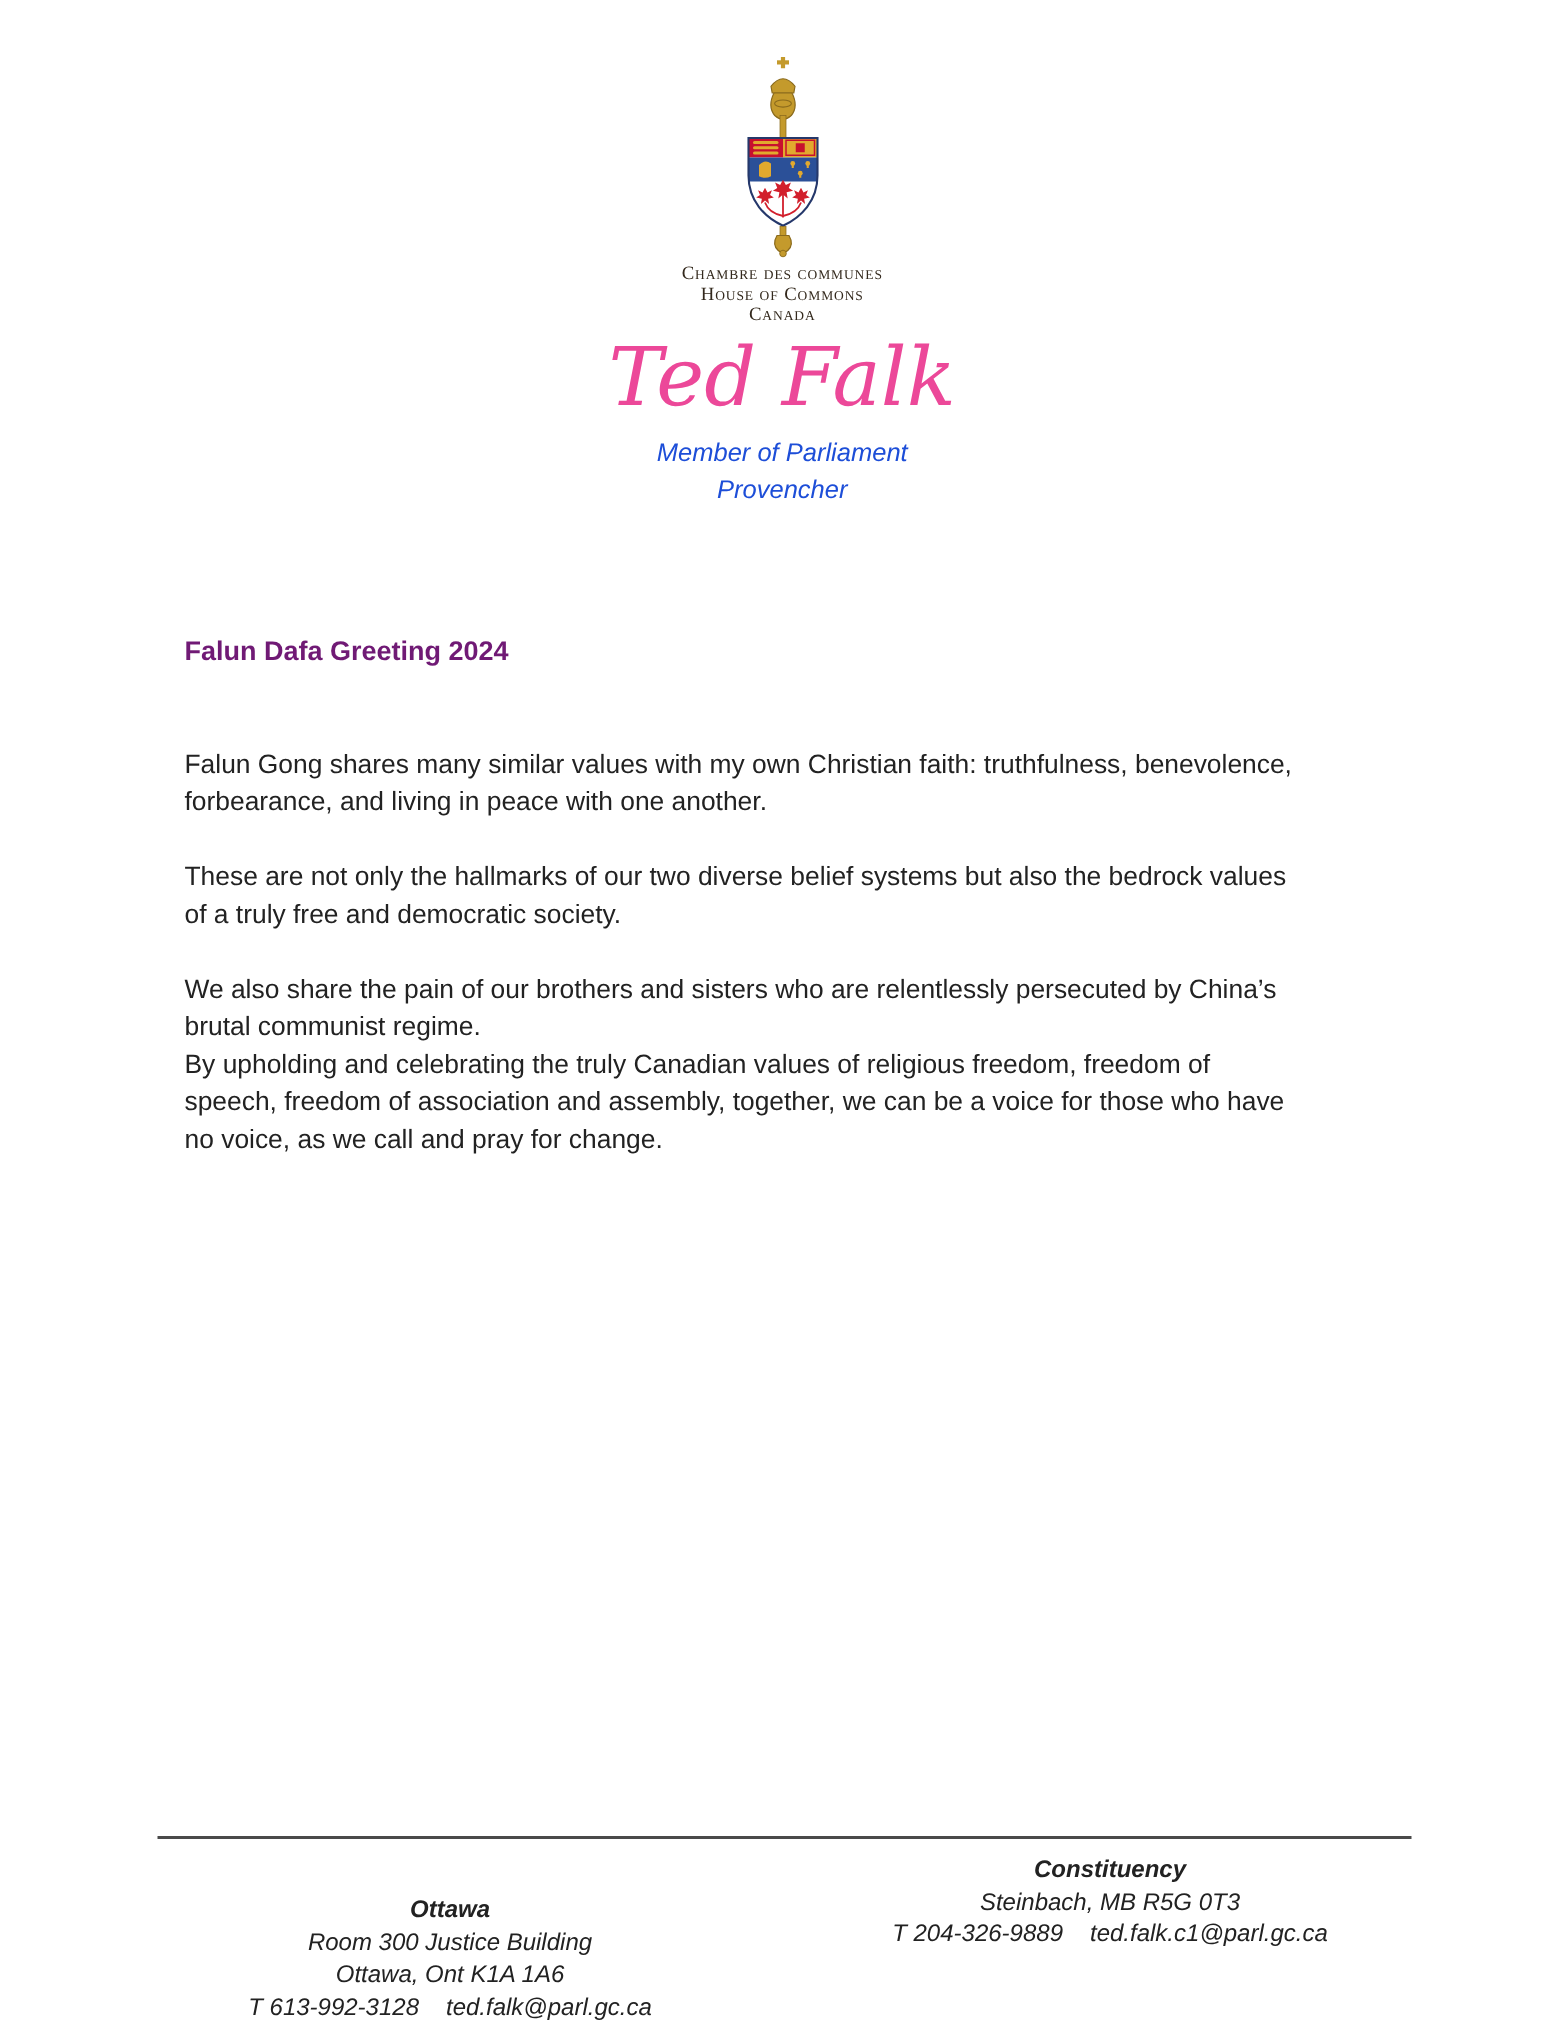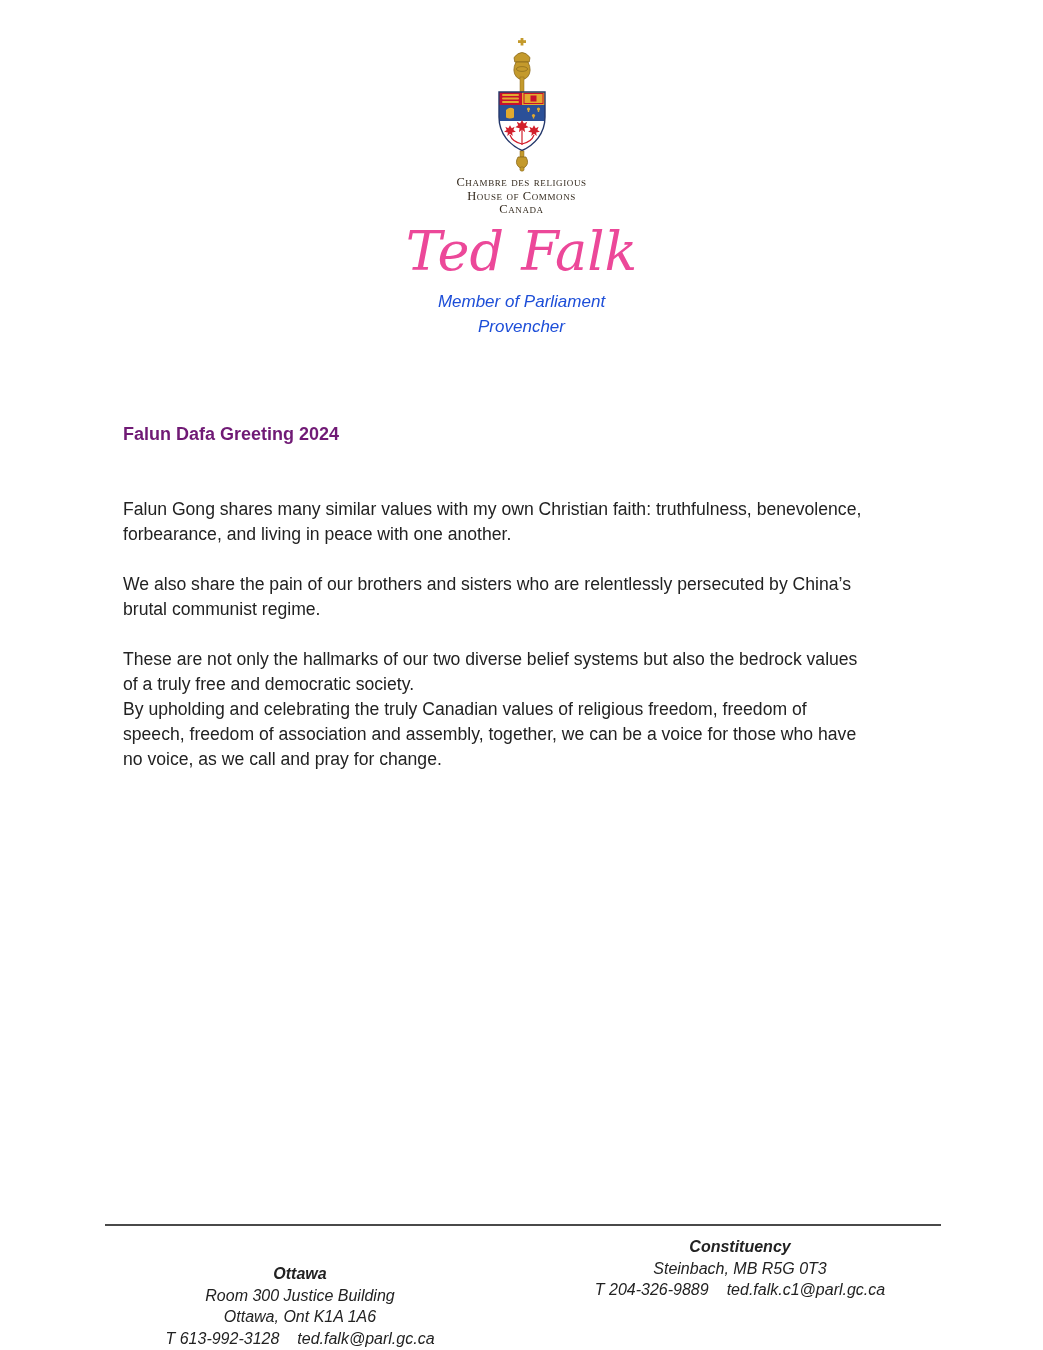--- a/index.html
+++ b/index.html
@@ -168,38 +168,38 @@
         </g>
       </g>
       <path d="M13,54 h46 v25 c0,17 -11,28 -23,33.5 c-12,-5.5 -23,-16.5 -23,-33.5 z" fill="none" stroke="#25386B" stroke-width="1.4"></path>
 
       <rect x="34" y="113" width="4" height="6" fill="#C49A2C" stroke="#8A6A1C" stroke-width="0.5"></rect>
       <path d="M32,119 q-3.5,6 0.8,10 q3.2,3 6.4,0 q4.3,-4 0.8,-10 z" fill="#C49A2C" stroke="#8A6A1C" stroke-width="0.8"></path>
       <circle cx="36" cy="131" r="2.2" fill="#C49A2C" stroke="#8A6A1C" stroke-width="0.6"></circle>
     </svg>
 
     <div class="org-block">
-      <div>Chambre des religious</div>
+      <div>Chambre des communes</div>
       <div>House of Commons</div>
       <div>Canada</div>
     </div>
 
     <div class="signature">Ted Falk</div>
     <div class="mp-role">Member of Parliament</div>
     <div class="mp-riding">Provencher</div>
   </div>
 
   <div class="letter-body">
     <h1 class="letter-title">Falun Dafa Greeting 2024</h1>
     <p class="para">Falun Gong shares many similar values with my own Christian faith: truthfulness, benevolence,
 forbearance, and living in peace with one another.</p>
+    <p class="para">These are not only the hallmarks of our two diverse belief systems but also the bedrock values
+of a truly free and democratic society.</p>
     <p class="para">We also share the pain of our brothers and sisters who are relentlessly persecuted by China’s
 brutal communist regime.</p>
-    <p class="para">These are not only the hallmarks of our two diverse belief systems but also the bedrock values
-of a truly free and democratic society.</p>
     <p class="para tight">By upholding and celebrating the truly Canadian values of religious freedom, freedom of
 speech, freedom of association and assembly, together, we can be a voice for those who have
 no voice, as we call and pray for change.</p>
   </div>
 
   <div class="footer-rule"></div>
 
   <div class="office office-left">
     <div class="office-title">Ottawa</div>
     <div>Room 300 Justice Building</div>

